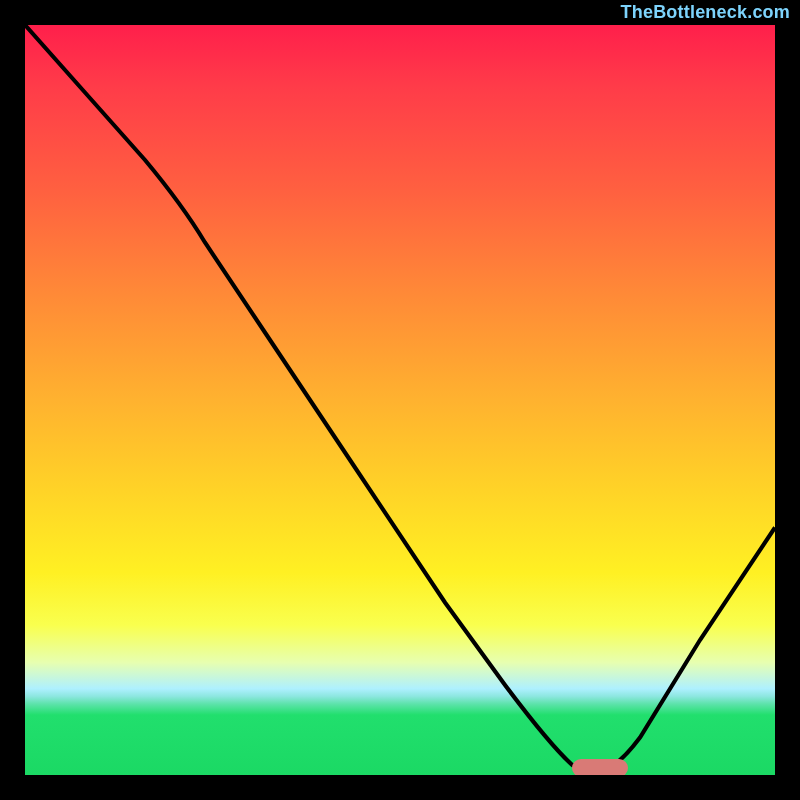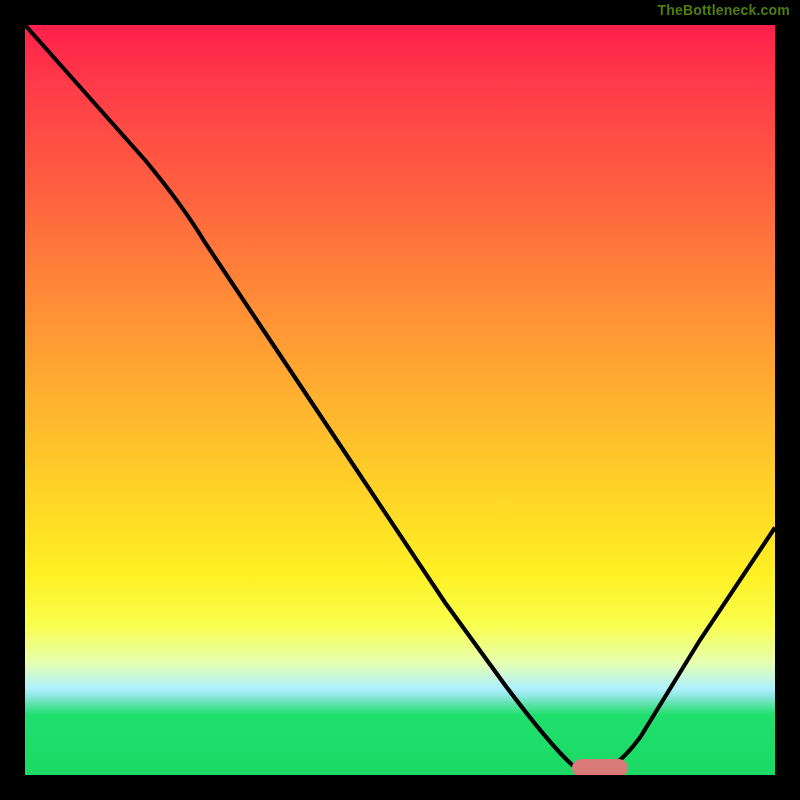--- a/index.html
+++ b/index.html
@@ -14,22 +14,22 @@
   .frame {
     position: relative;
     width: 800px;
     height: 800px;
     background: #000;
   }
   .watermark {
     position: absolute;
     top: 2px;
     right: 10px;
-    color: #4d7c0f;
-    font-size: 14px;
+    color: #7dd3fc;
+    font-size: 18px;
     font-weight: 600;
     letter-spacing: 0.2px;
     z-index: 10;
   }
   .plot {
     position: absolute;
     left: 25px;
     top: 25px;
     width: 750px;
     height: 750px;

